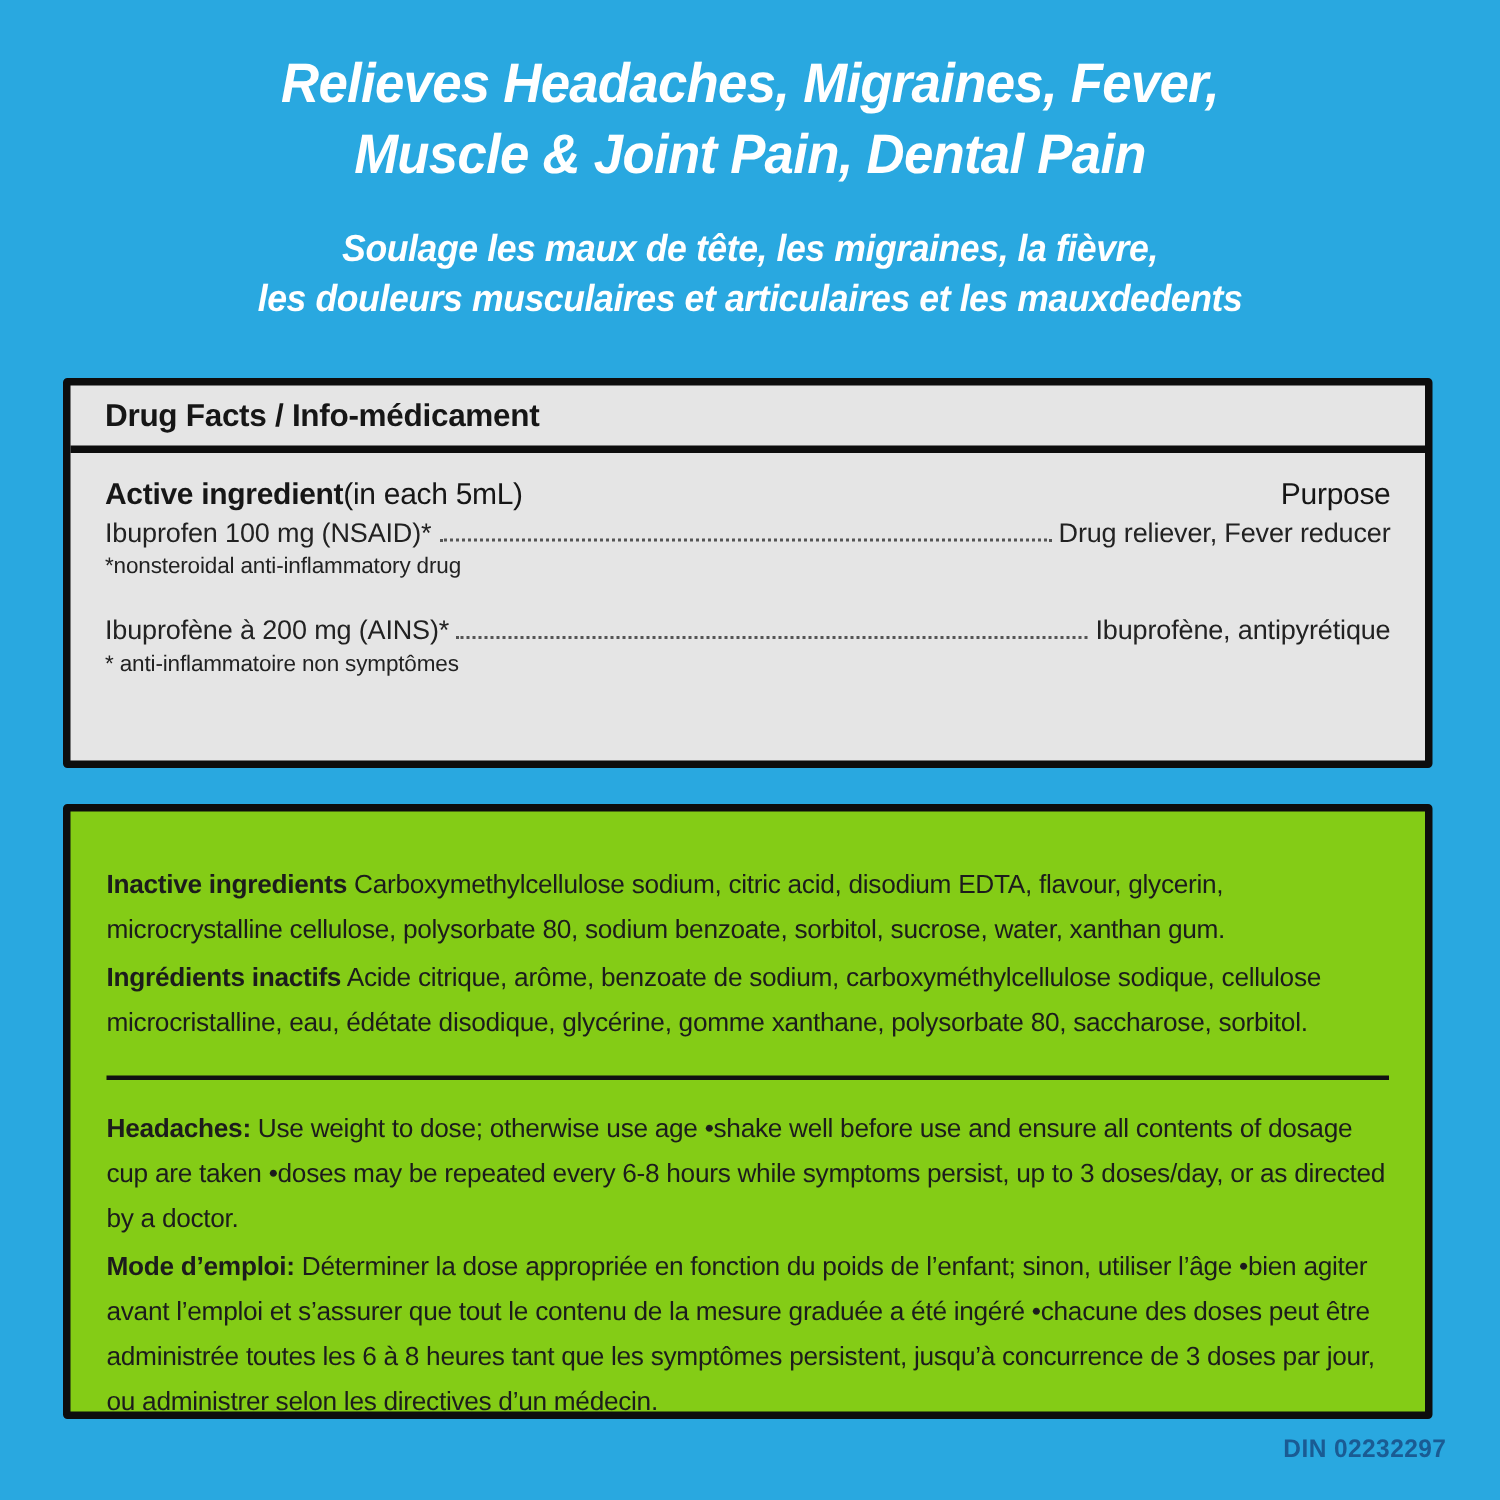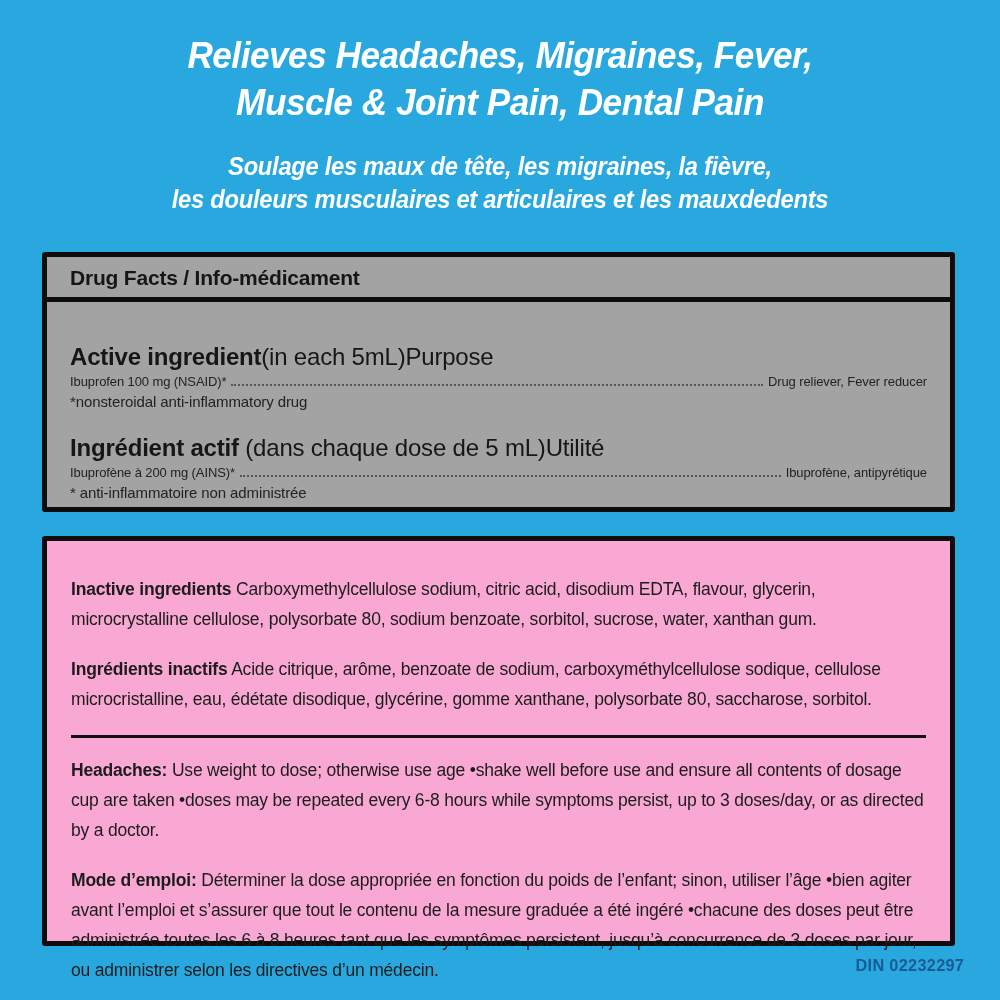--- a/index.html
+++ b/index.html
@@ -24,57 +24,57 @@
     position: absolute; top: 150px; left: 0; width: 100%;
     text-align: center; color: #ffffff;
     font-size: 25px; line-height: 33px; font-weight: bold; font-style: italic;
     letter-spacing: -0.3px;
     transform: scaleX(0.95);
   }
 
   
   .facts-box {
     position: absolute; left: 42px; top: 252px; width: 913px; height: 260px;
-    background: #a3a3a3; border: 5px solid #0d0d0d; border-radius: 3px;
+    background: #e5e5e5; border: 5px solid #0d0d0d; border-radius: 3px;
   }
   .facts-title {
     padding: 9px 23px 7px;
     font-size: 21px; font-weight: bold; letter-spacing: -0.2px;
     border-bottom: 5px solid #0d0d0d;
   }
   .facts-body { padding: 17px 23px 0; }
   .head-row {
-    display: flex; align-items: baseline;
-    font-size: 24px; letter-spacing: -0.2px; margin-top: 24px;
+    display: flex; justify-content: space-between; align-items: baseline;
+    font-size: 20px; letter-spacing: -0.2px;
   }
   .head-row b { font-weight: bold; }
   .head-normal { font-weight: normal; }
   .head-right { font-weight: normal; }
   .leader-row {
     display: flex; align-items: baseline;
-    font-size: 13px; margin-top: 3px; letter-spacing: -0.1px; color: #222;
+    font-size: 18px; margin-top: 3px; letter-spacing: -0.1px; color: #222;
   }
   .dots {
     flex: 1 1 auto; min-width: 20px;
     border-bottom: 2px dotted #555;
     margin: 0 5px 4px;
   }
   .footnote { font-size: 15px; margin-top: 3px; color: #222; letter-spacing: -0.1px; }
   .fr-block { margin-top: 24px; }
 
   
   .details-box {
     position: absolute; left: 42px; top: 536px; width: 913px; height: 410px;
-    background: #f9a8d4; border: 5px solid #0d0d0d; border-radius: 3px;
+    background: #84cc16; border: 5px solid #0d0d0d; border-radius: 3px;
     padding: 33px 24px 0;
   }
   .details-box p {
     font-size: 17.5px; line-height: 30px; letter-spacing: -0.2px; color: #1c1c1c;
   }
-  .details-box p + p { margin-top: 20px; }
+  .details-box p + p { margin-top: 2px; }
   .details-box b { font-weight: bold; }
   .divider {
     border: none; border-top: 3px solid #111;
     margin: 21px 0 17px;
   }
 
   
   .din {
     position: absolute; right: 36px; top: 956px;
     font-size: 17px; font-weight: bold; color: #1a5b93; letter-spacing: 0.3px;
@@ -105,30 +105,26 @@
         <div class="head-right">Purpose</div>
       </div>
       <div class="leader-row">
         <span>Ibuprofen 100 mg (NSAID)*</span>
         <span class="dots"></span>
         <span>Drug reliever, Fever reducer</span>
       </div>
       <div class="footnote">*nonsteroidal anti-inflammatory drug</div>
 
       <div class="fr-block">
-        <div class="head-row">
-          <div><b>Ingrédient actif</b><span class="head-normal"> (dans chaque dose de 5 mL)</span></div>
-          <div class="head-right">Utilité</div>
-        </div>
         <div class="leader-row">
           <span>Ibuprofène à 200 mg (AINS)*</span>
           <span class="dots"></span>
           <span>Ibuprofène, antipyrétique</span>
         </div>
-        <div class="footnote">* anti-inflammatoire non administrée</div>
+        <div class="footnote">* anti-inflammatoire non symptômes</div>
       </div>
 
     </div>
   </section>
 
   <section class="details-box">
     <p><b>Inactive ingredients</b><span> Carboxymethylcellulose sodium, citric acid, disodium EDTA, flavour, glycerin, microcrystalline cellulose, polysorbate 80, sodium benzoate, sorbitol, sucrose, water, xanthan gum.</span></p>
     <p><b>Ingrédients inactifs</b><span> Acide citrique, arôme, benzoate de sodium, carboxyméthylcellulose sodique, cellulose microcristalline, eau, édétate disodique, glycérine, gomme xanthane, polysorbate 80, saccharose, sorbitol.</span></p>
     <hr class="divider">
     <p><b>Headaches:</b><span> Use weight to dose; otherwise use age  •shake well before use and ensure all contents of dosage cup are taken  •doses may be repeated every 6-8 hours while symptoms persist, up to 3 doses/day, or as directed by a doctor.</span></p>

